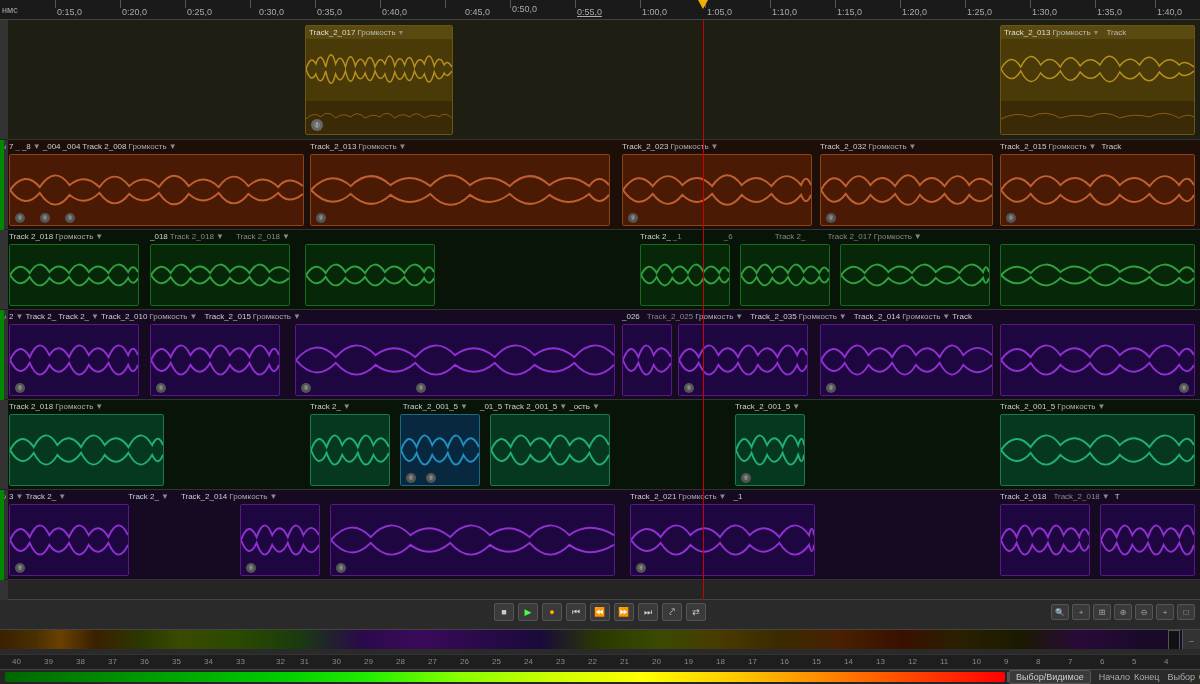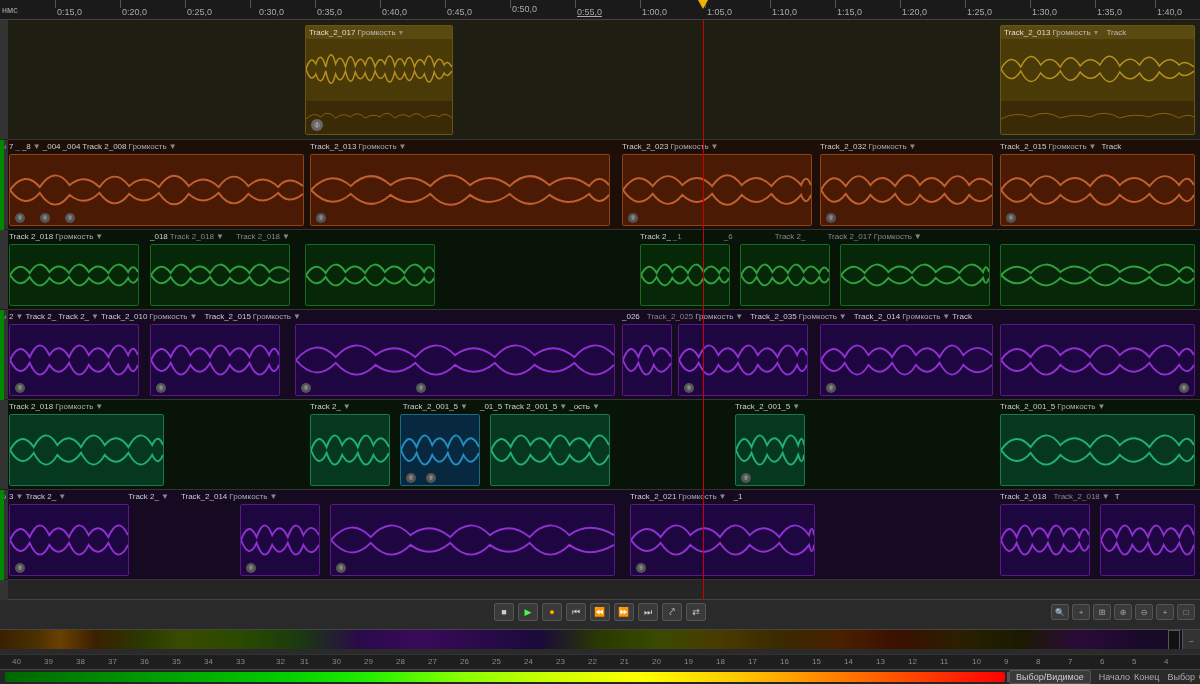--- a/index.html
+++ b/index.html
@@ -41,21 +41,21 @@
         <div style="position: absolute; left: 315px; height: 100%; display: flex; align-items: flex-end; padding-bottom: 2px; color: rgb(170, 170, 170); font-size: 9px;">
           <div style="position: absolute; top: 0px; left: 0px; width: 1px; height: 8px; background: rgb(85, 85, 85);"></div>
           <span style="margin-left: 2px;">0:35,0</span>
         </div>
         <div style="position: absolute; left: 380px; height: 100%; display: flex; align-items: flex-end; padding-bottom: 2px; color: rgb(170, 170, 170); font-size: 9px;">
           <div style="position: absolute; top: 0px; left: 0px; width: 1px; height: 8px; background: rgb(85, 85, 85);"></div>
           <span style="margin-left: 2px;">0:40,0</span>
         </div>
         <div style="position: absolute; left: 445px; height: 100%; display: flex; align-items: flex-end; padding-bottom: 2px; color: rgb(170, 170, 170); font-size: 9px;">
           <div style="position: absolute; top: 0px; left: 0px; width: 1px; height: 8px; background: rgb(85, 85, 85);"></div>
-          <span style="margin-left: 2px;">0:45,0</span>
+          <span style="margin-left: 20px;">0:45,0</span>
         </div>
         <div style="position: absolute; left: 510px; height: 100%; display: flex; align-items: center; padding-bottom: 2px; color: rgb(170, 170, 170); font-size: 9px;">
           <div style="position: absolute; top: 0px; left: 0px; width: 1px; height: 8px; background: rgb(85, 85, 85);"></div>
           <span style="margin-left: 2px;">0:50,0</span>
         </div>
         <div style="position: absolute; left: 575px; height: 100%; display: flex; align-items: flex-end; padding-bottom: 2px; color: rgb(170, 170, 170); font-size: 9px;">
           <div style="position: absolute; top: 0px; left: 0px; width: 1px; height: 8px; background: rgb(85, 85, 85);"></div>
           <span style="margin-left: 2px; text-decoration: underline;">0:55,0</span>
         </div>
         <div style="position: absolute; left: 640px; height: 100%; display: flex; align-items: flex-end; padding-bottom: 2px; color: rgb(170, 170, 170); font-size: 9px;">

